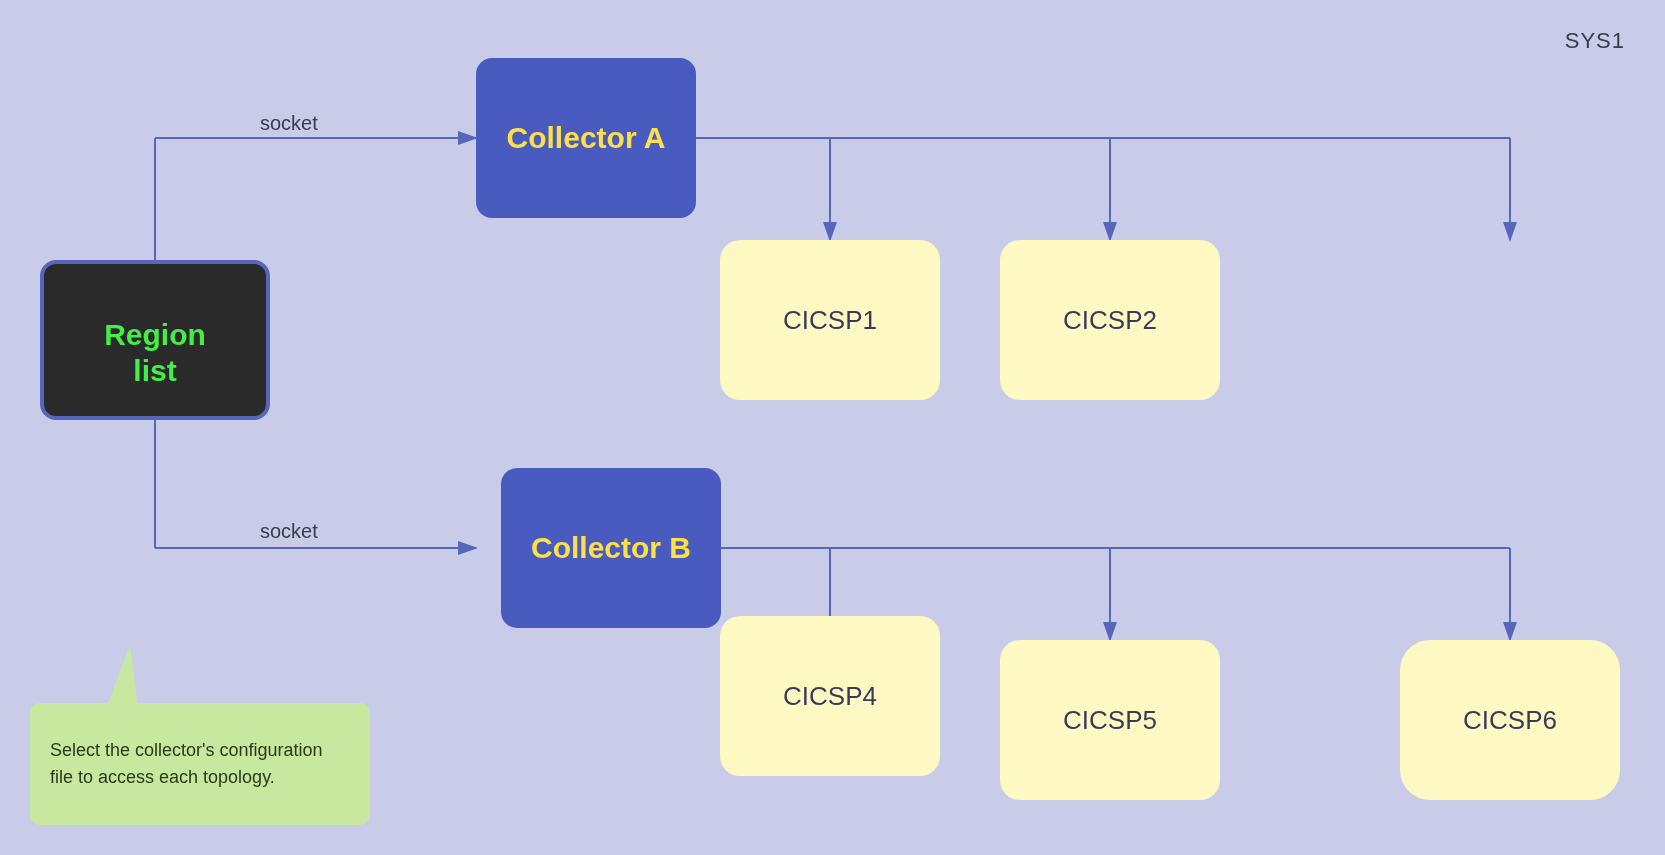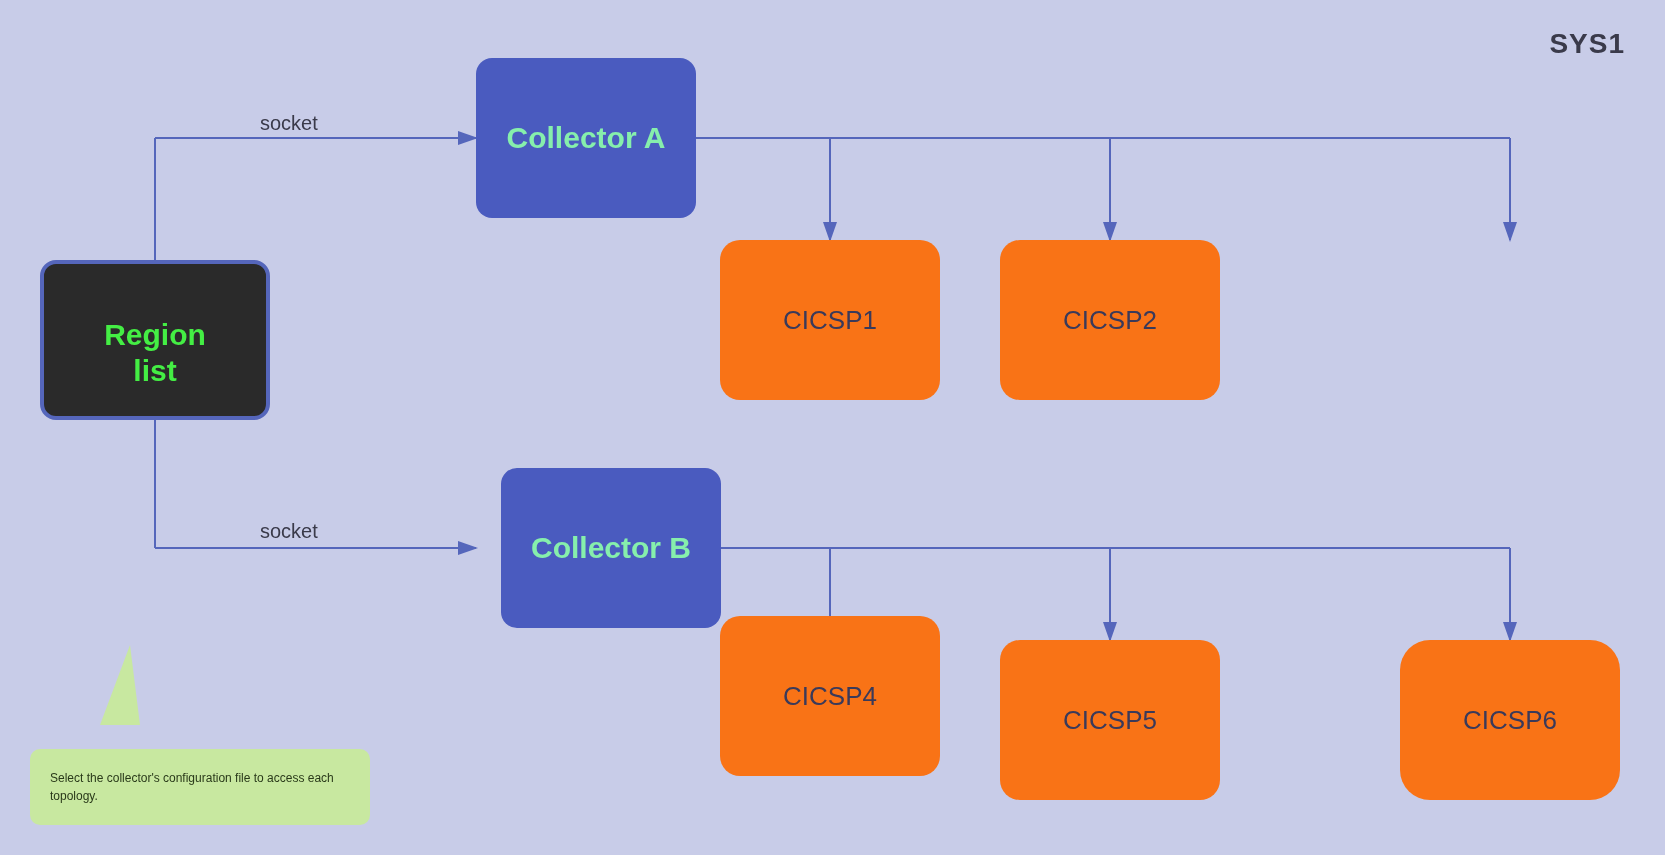--- a/index.html
+++ b/index.html
@@ -18,23 +18,23 @@
       height: 855px;
       background: #c8cce8;
       position: relative;
     }
 
     
     .sys1-label {
       position: absolute;
       top: 28px;
       right: 40px;
-      font-size: 28px;
+      font-size: 22px;
       color: #3a3a4a;
-      font-weight: bold;
+      font-weight: normal;
       letter-spacing: 1px;
     }
 
     
     .region-list-box {
       position: absolute;
       top: 260px;
       left: 40px;
       width: 230px;
       height: 160px;
@@ -72,32 +72,32 @@
       left: 476px;
     }
 
     .collector-box-b {
       top: 468px;
       left: 476px;
       margin-left: 25px;
     }
 
     .collector-label {
-      color: #86efac;
+      color: #fde047;
       font-size: 30px;
       font-weight: bold;
       text-align: center;
     }
 
     
     .cicsp-box {
       position: absolute;
       width: 220px;
       height: 160px;
-      background: #f97316;
+      background: #fef9c3;
       border-radius: 20px;
       display: flex;
       align-items: center;
       justify-content: center;
     }
 
     .cicsp-label {
       color: #3a3a5a;
       font-size: 26px;
       font-weight: normal;
@@ -125,22 +125,22 @@
     .socket-b { top: 520px; left: 260px; }
 
     
     .callout-box {
       position: absolute;
       bottom: 30px;
       left: 30px;
       width: 340px;
       background: #c8e8a0;
       border-radius: 10px;
-      padding: 20px 20px;
-      font-size: 12px;
+      padding: 34px 20px;
+      font-size: 18px;
       color: #2a3a1a;
       line-height: 1.5;
     }
 
     .callout-triangle {
       position: absolute;
       bottom: 130px;
       left: 100px;
       width: 0;
       height: 0;

